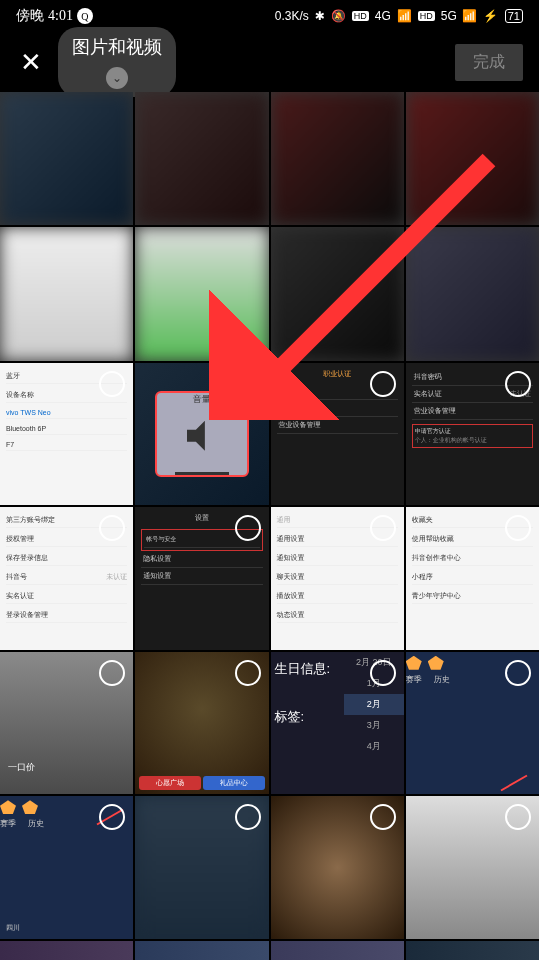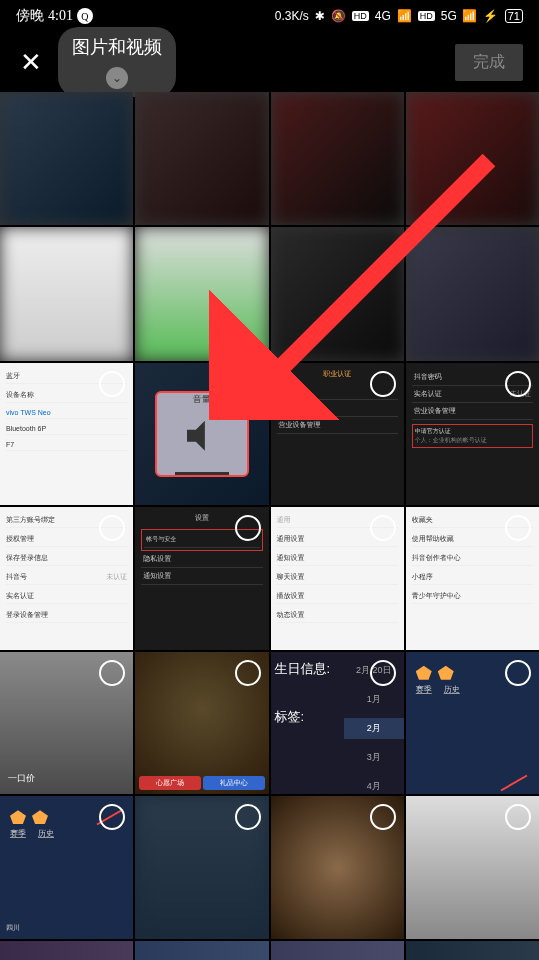--- a/index.html
+++ b/index.html
@@ -187,30 +187,27 @@
     .date-right {
       width: 45%;
       display: flex;
       flex-direction: column;
     }
     .date-item {
       padding: 4px;
       text-align: center;
       font-size: 9px;
       color: #aaa;
-      margin-top: 8px;
     }
     .date-item.selected {
       background: #2a3a5a;
       color: #fff;
     }
     .thumb-badges {
       background: #1a2a4a;
-      padding: 10px;
-      text-decoration: underline;
     }
     .badge-icons {
       display: flex;
       gap: 6px;
       margin-top: 4px;
     }
     .badge {
       width: 16px; height: 14px;
       background: #fa4;
       clip-path: polygon(50% 0, 100% 40%, 80% 100%, 20% 100%, 0 40%);
@@ -361,21 +358,21 @@
     <div class="select-circle"></div>
     <div class="settings-row">收藏夹</div>
     <div class="settings-row">使用帮助收藏</div>
     <div class="settings-row">抖音创作者中心</div>
     <div class="settings-row">小程序</div>
     <div class="settings-row">青少年守护中心</div>
   </div>
 
   <div class="thumb thumb-person">
     <div class="select-circle"></div>
-    <div style="position:absolute;bottom:9px;left:8px;color:#fff;font-size:9px">一口价</div>
+    <div style="position:absolute;bottom:20px;left:8px;color:#fff;font-size:9px">一口价</div>
   </div>
   <div class="thumb thumb-game">
     <div class="select-circle"></div>
     <div class="game-content"></div>
     <div style="position:absolute;bottom:4px;left:0;right:0;display:flex;gap:2px;padding:0 4px">
       <div style="flex:1;background:#c33;color:#fff;text-align:center;font-size:7px;padding:2px;border-radius:3px">心愿广场</div>
       <div style="flex:1;background:#36c;color:#fff;text-align:center;font-size:7px;padding:2px;border-radius:3px">礼品中心</div>
     </div>
   </div>
   <div class="thumb thumb-date">

